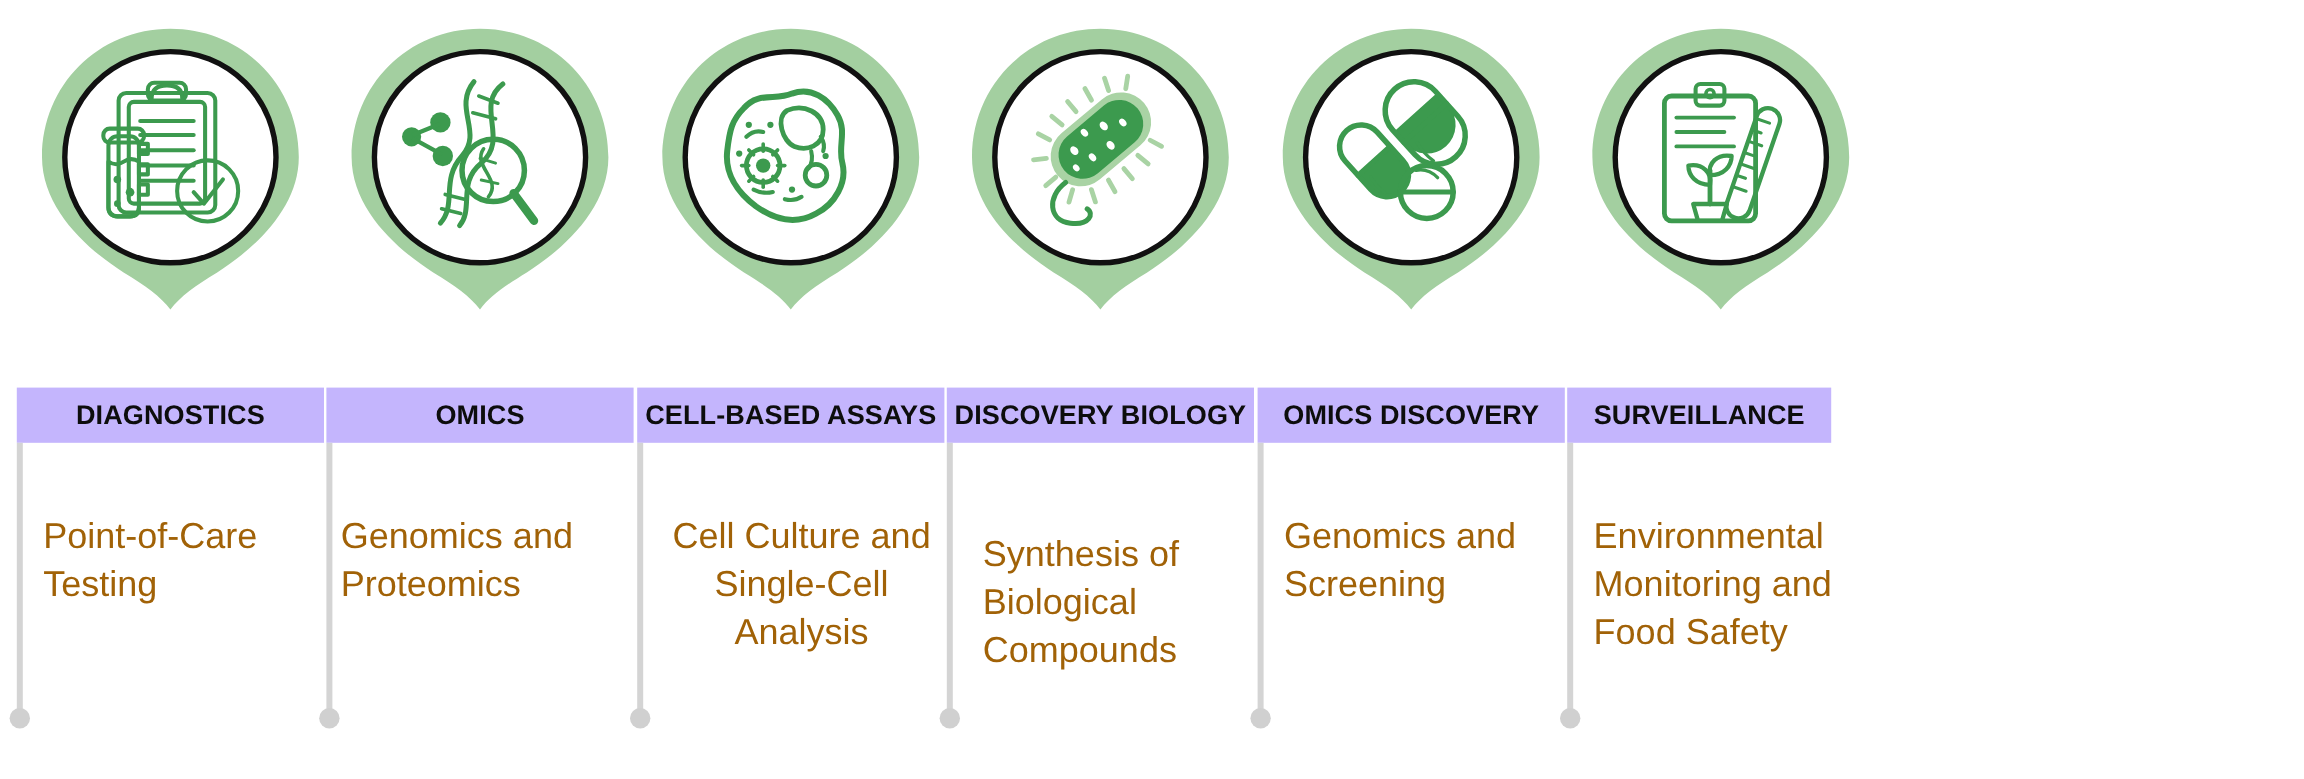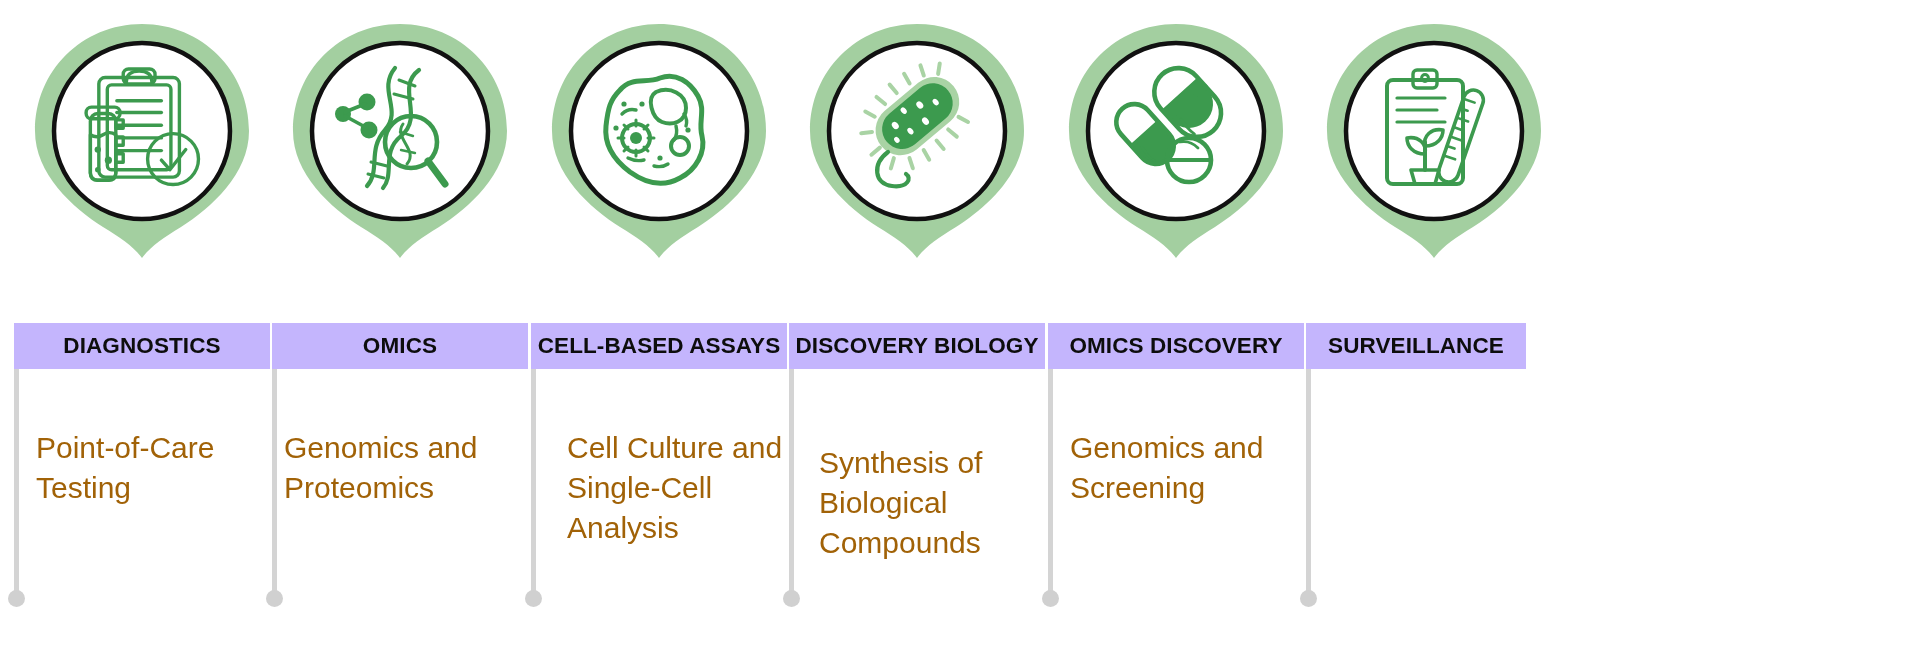--- a/index.html
+++ b/index.html
@@ -217,21 +217,21 @@
           </g>
         </svg>
       </div>
     </div>
     <div class="bar" style="width:256px;align-items:center;">
       <span class="bar-label">CELL-BASED ASSAYS</span>
     </div>
     <div class="rail">
       <span class="dot"></span>
     </div>
-    <div class="desc" style="left:36px; width:230px;">Cell Culture and
+    <div class="desc" style="left:22px; width:230px;text-align:center;">Cell Culture and
 Single-Cell
 Analysis</div>
   </div>
 
   <div class="col" style="left:789px; width:256px;">
     <div class="pin-wrap">
       <div class="pin">
         <svg viewBox="0 0 218 238" width="218" height="238" aria-hidden="true">
           <path d="M109 2 C 49 2 2 49 2 109 C 2 152 40 186 70 205 C 88 216 101 225 109 236 C 117 225 130 216 148 205 C 178 186 216 152 216 109 C 216 49 169 2 109 2 Z" fill="#a3cfa0"></path>
           <circle cx="109" cy="109" r="88" fill="#ffffff" stroke="#111111" stroke-width="4.5"></circle>
@@ -347,15 +347,18 @@
           </g>
         </svg>
       </div>
     </div>
     <div class="bar" style="width:220px;">
       <span class="bar-label">SURVEILLANCE</span>
     </div>
     <div class="rail">
       <span class="dot"></span>
     </div>
+    <div class="desc" style="left:22px; width:230px;">Environmental
+Monitoring and
+Food Safety</div>
   </div>
 
 </div>
 
 </body></html>

